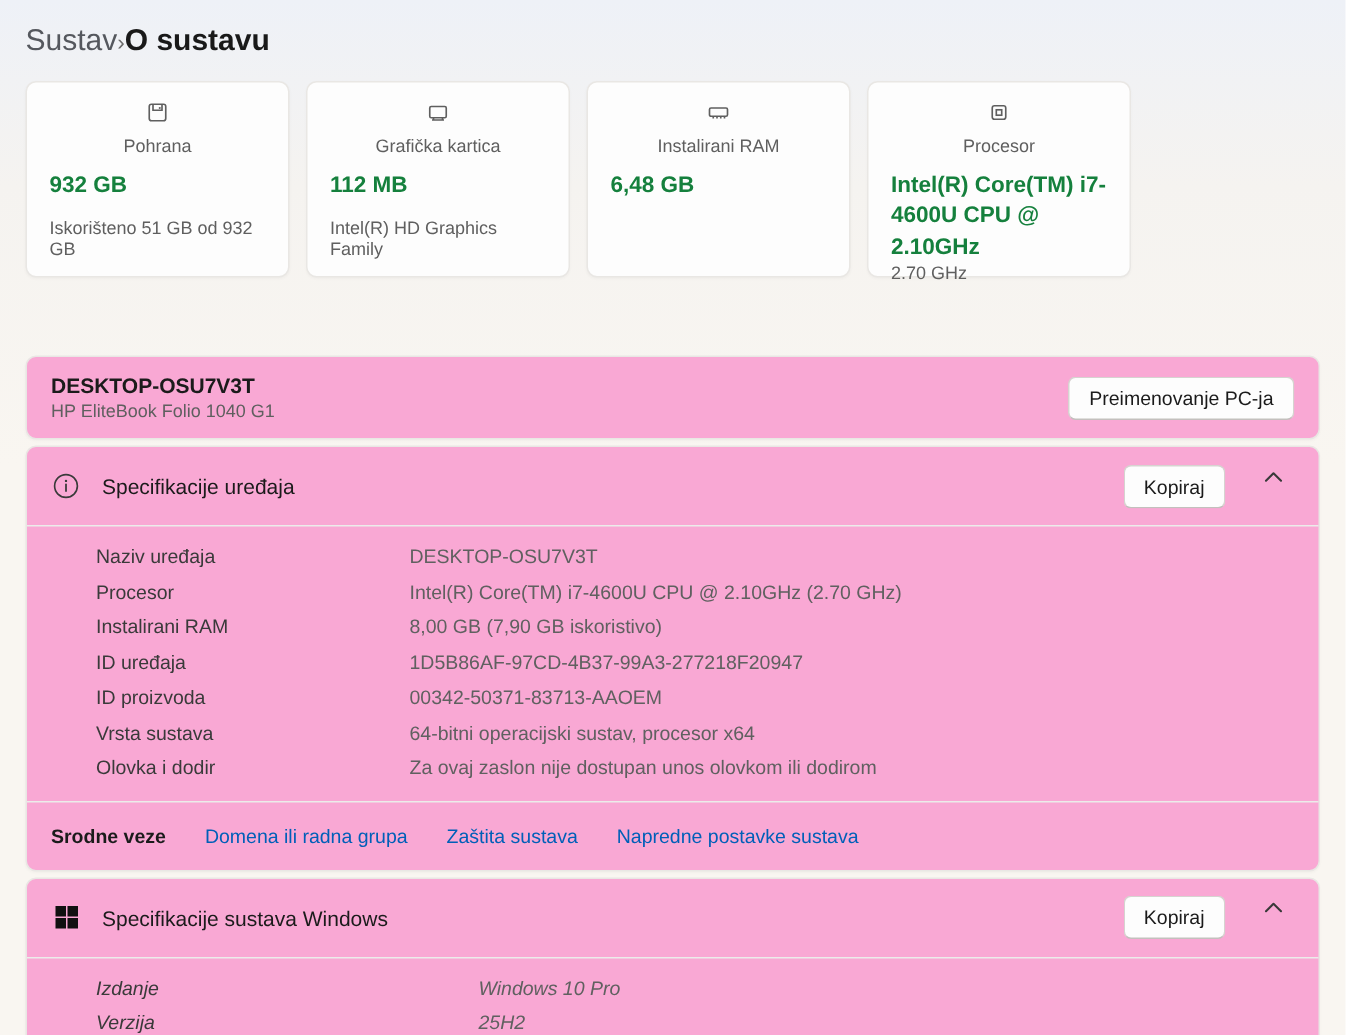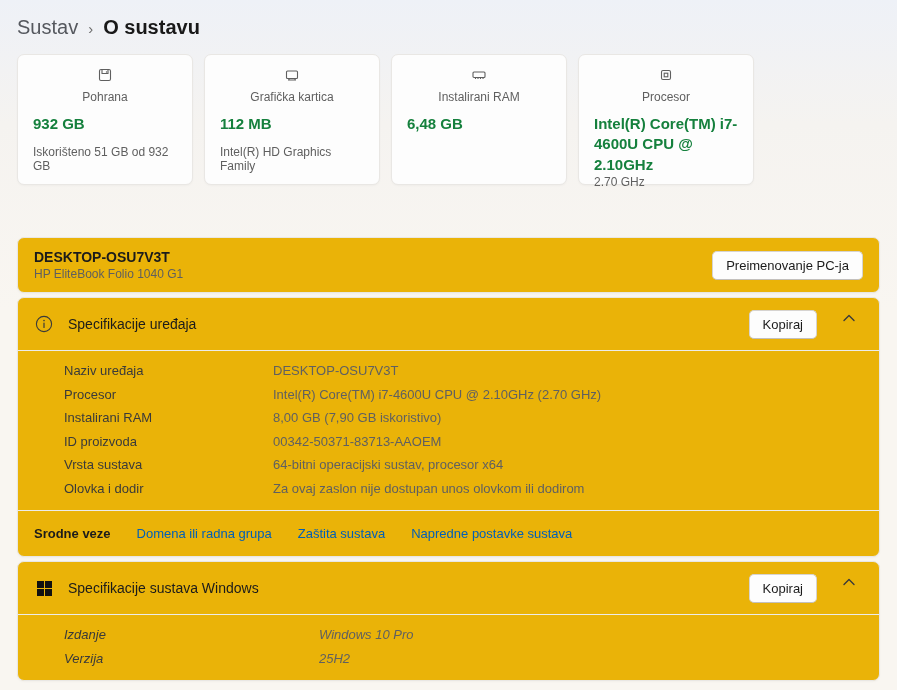--- a/index.html
+++ b/index.html
@@ -6,42 +6,42 @@
   html,body { width:897px; height:690px; }
   body {
     font-family:"Liberation Sans","DejaVu Sans",sans-serif;
     background:linear-gradient(180deg,#eef1f7 0%,#f5f3f0 18%,#f9f6f1 45%,#f9f6f1 100%);
     color:#1b1b1b;
     overflow:hidden;
   }
   .page { width:897px; height:690px; padding:10px 17px 0 17px; position:relative; }
 
   
-  .breadcrumb { display:flex; align-items:center; gap:10px; height:34px; margin-bottom:10px; }
+  .breadcrumb { display:flex; align-items:center; height:34px; margin-bottom:10px; }
   .crumb-parent { font-size:20px; color:#55585e; cursor:pointer; }
   .crumb-sep { font-size:15px; color:#6b6b6b; padding-top:2px; }
   .crumb-current { font-size:20px; font-weight:700; color:#191919; }
 
   
   .cards-row { display:flex; gap:11px; margin-bottom:52px; }
   .stat-card {
     width:176px; height:131px; background:#fdfdfd;
     border:1px solid #e9e7e4; border-radius:7px;
     padding:13px 15px 11px 15px;
     display:flex; flex-direction:column;
     box-shadow:0 1px 2px rgba(0,0,0,0.03);
   }
   .stat-head { display:flex; align-items:center; gap:8px; color:#5f5f5f; font-size:12px;flex-direction:column; }
   .stat-head svg { flex:0 0 auto; }
   .stat-value { font-size:15px; font-weight:700; color:#15803d; margin-top:10px; line-height:1.35; }
   .stat-footer { margin-top:auto; font-size:12px; color:#5f5f5f; }
 
   
   .card {
-    background:#eab308; border:1px solid #e9e7e4; border-radius:7px;
+    background:#f9a8d4; border:1px solid #e9e7e4; border-radius:7px;
     box-shadow:0 1px 2px rgba(0,0,0,0.03); margin-bottom:4px;
   }
 
   
   .device-card { display:flex; align-items:center; justify-content:space-between; padding:9px 16px; height:56px; }
   .device-name { font-size:14px; font-weight:700; color:#1b1b1b; }
   .device-model { font-size:12px; color:#5f5f5f; margin-top:2px; }
 
   .btn {
     background:#fdfdfd; border:1px solid #d6d3d0; border-bottom-color:#c3c0bd;
@@ -173,20 +173,24 @@
       </div>
       <div class="spec-row">
         <span class="spec-label">Procesor</span>
         <span class="spec-value">Intel(R) Core(TM) i7-4600U CPU @ 2.10GHz (2.70 GHz)</span>
       </div>
       <div class="spec-row">
         <span class="spec-label">Instalirani RAM</span>
         <span class="spec-value">8,00 GB (7,90 GB iskoristivo)</span>
       </div>
       <div class="spec-row">
+        <span class="spec-label">ID uređaja</span>
+        <span class="spec-value">1D5B86AF-97CD-4B37-99A3-277218F20947</span>
+      </div>
+      <div class="spec-row">
         <span class="spec-label">ID proizvoda</span>
         <span class="spec-value">00342-50371-83713-AAOEM</span>
       </div>
       <div class="spec-row">
         <span class="spec-label">Vrsta sustava</span>
         <span class="spec-value">64-bitni operacijski sustav, procesor x64</span>
       </div>
       <div class="spec-row">
         <span class="spec-label">Olovka i dodir</span>
         <span class="spec-value">Za ovaj zaslon nije dostupan unos olovkom ili dodirom</span>

